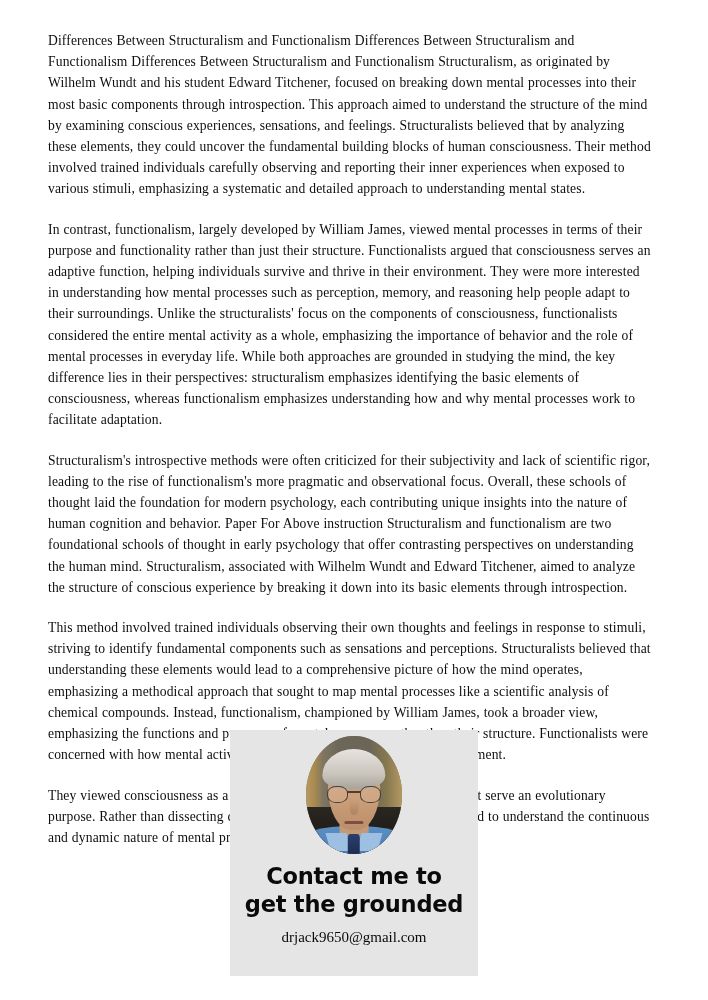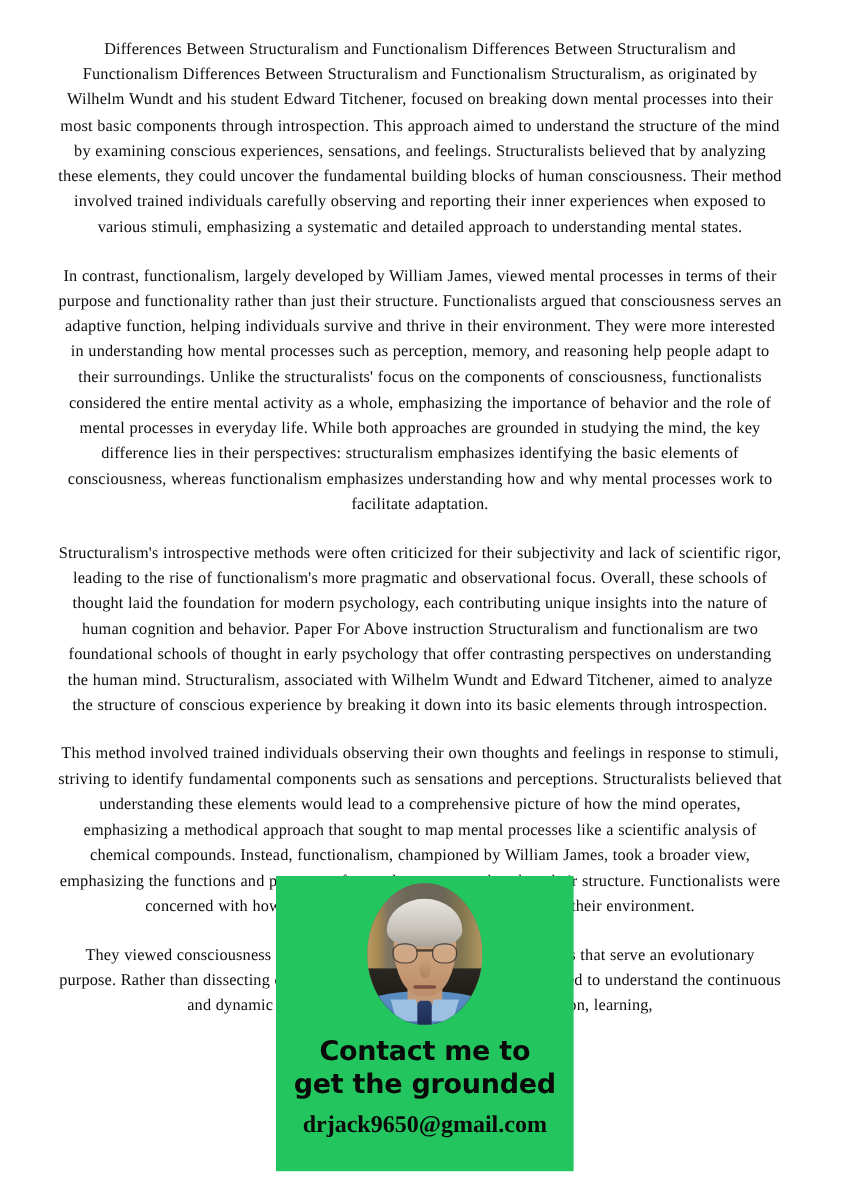--- a/index.html
+++ b/index.html
@@ -22,39 +22,39 @@
   }
   .doc-body {
     position: absolute;
     left: 48px;
     top: 30px;
     width: 604px;
   }
   .doc-paragraph {
     font-size: 13.6px;
     line-height: 21.2px;
-    text-align: center;
+    text-align: left;
     margin: 0 0 19px 0;
     color: #0d0d0d;
     font-family: "Liberation Serif", "DejaVu Serif", serif;
     letter-spacing: 0.01em;
     word-spacing: 0.02em;
   }
   .doc-paragraph:last-child {
     margin-bottom: 0;
   }
 
   
   .contact-overlay {
     position: absolute;
     left: 230px;
     top: 730px;
     width: 248px;
     height: 246px;
-    background: #22c55e;
+    background: #e5e5e5;
     display: flex;
     flex-direction: column;
     align-items: center;
     overflow: hidden;
     z-index: 20;
   }
   .portrait-wrap {
     width: 96px;
     height: 118px;
     margin-top: 6px;
@@ -183,22 +183,22 @@
     font-size: 22.5px;
     line-height: 28px;
     color: #0a0a0a;
     text-align: center;
     letter-spacing: -0.01em;
     white-space: nowrap;
   }
   .contact-line.first { margin-top: 8px; }
   .contact-email {
     font-family: "Liberation Serif", "DejaVu Serif", serif;
-    font-weight: bold;
-    font-size: 20px;
+    font-weight: normal;
+    font-size: 15px;
     line-height: 26px;
     color: #0a0a0a;
     text-align: right;
     margin-top: 6px;
     white-space: nowrap;
   }
 </style>
 </head>
 <body>
 

